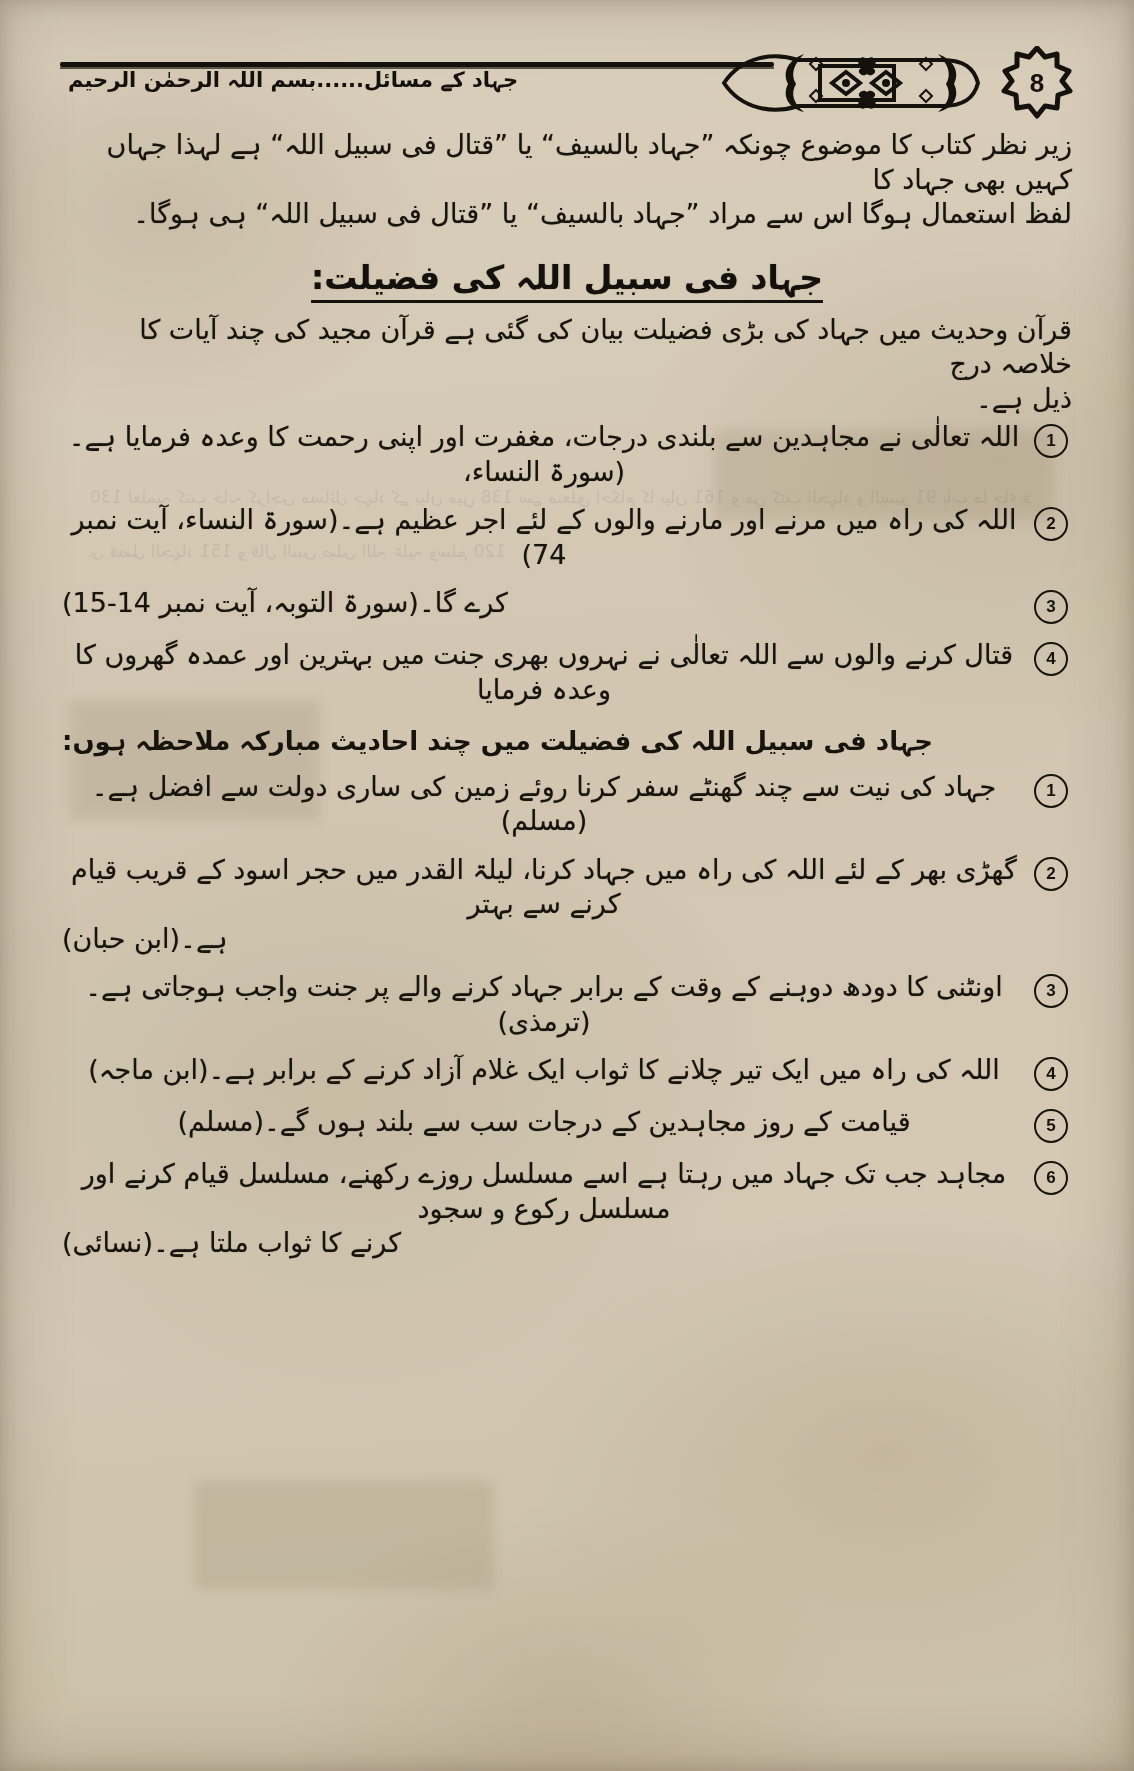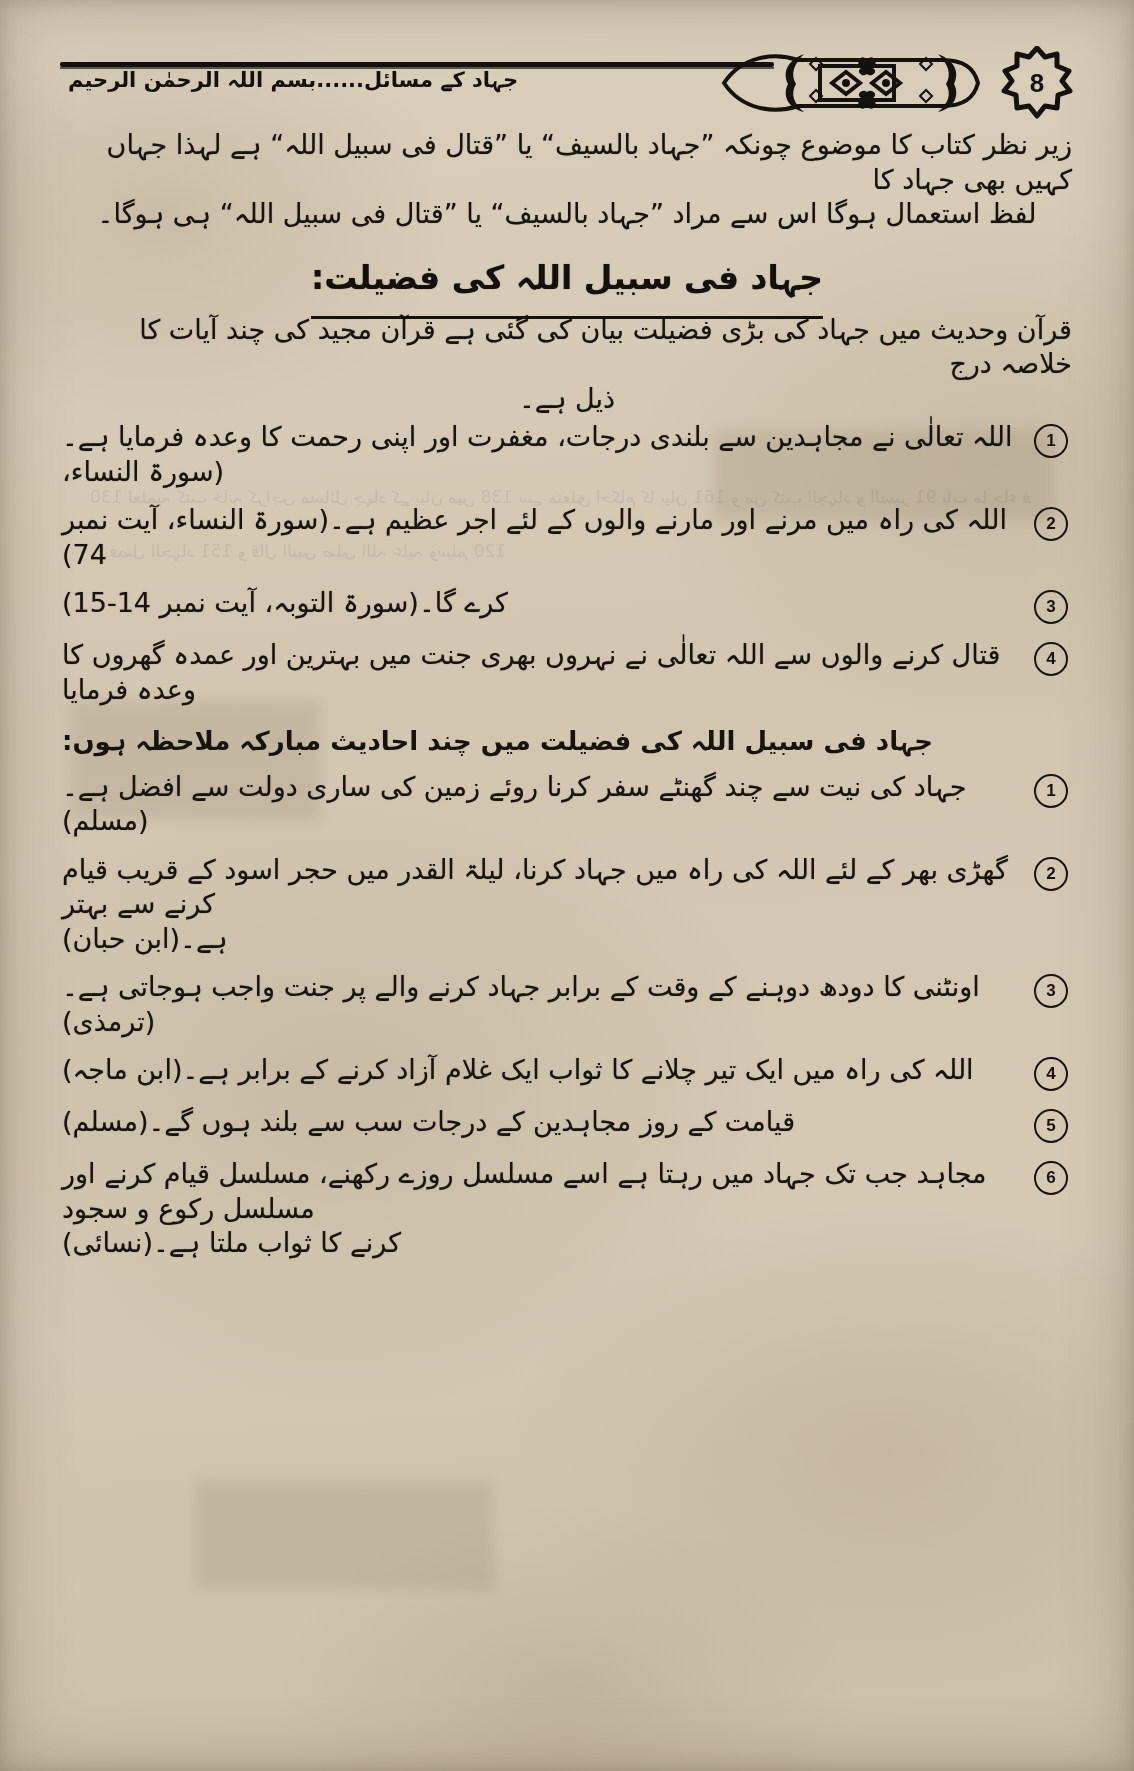--- a/index.html
+++ b/index.html
@@ -126,35 +126,35 @@
     direction: rtl;
     text-align: right;
     font-size: 27px;
     line-height: 1.28;
     font-weight: 400;
     color: #17140e;
     font-family: "DejaVu Sans", sans-serif;
     text-shadow: 0 0 1px rgba(20,17,12,.45);
   }
   .para { margin-bottom: 2px; }
-  .cont { text-align: center; }
+  .cont { text-align: right; }
 
   .section-head {
     direction: rtl;
     text-align: center;
     font-size: 33px;
     font-weight: 700;
     margin: 26px 0 16px 0;
     color: #14110c;
     font-family: "DejaVu Sans", sans-serif;
     text-shadow: 0 0 1px rgba(20,17,12,.5);
   }
   .section-head span {
     border-bottom: 3px solid #14110c;
-    padding-bottom: 19px;
+    padding-bottom: 3px;
   }
 
   .intro { margin-top: 12px; }
 
   ol.numlist {
     list-style: none;
     margin: 4px 0 0 0;
     padding: 0;
   }
   .item {
@@ -182,21 +182,21 @@
     justify-content: center;
     font-size: 17px;
     font-weight: 700;
     color: #17140e;
     font-family: "Liberation Sans", sans-serif;
   }
   .itxt {
     flex: 1 1 auto;
     min-width: 0;
   }
-  .itxt .l1 { text-align: left; }
+  .itxt .l1 { text-align: center; }
   .itxt .l2 { text-align: left; }
 
   .lead-line {
     direction: rtl;
     text-align: left;
     font-size: 26px;
     font-weight: 700;
     margin: 18px 0 14px 0;
     color: #17140e;
     font-family: "DejaVu Sans", sans-serif;

